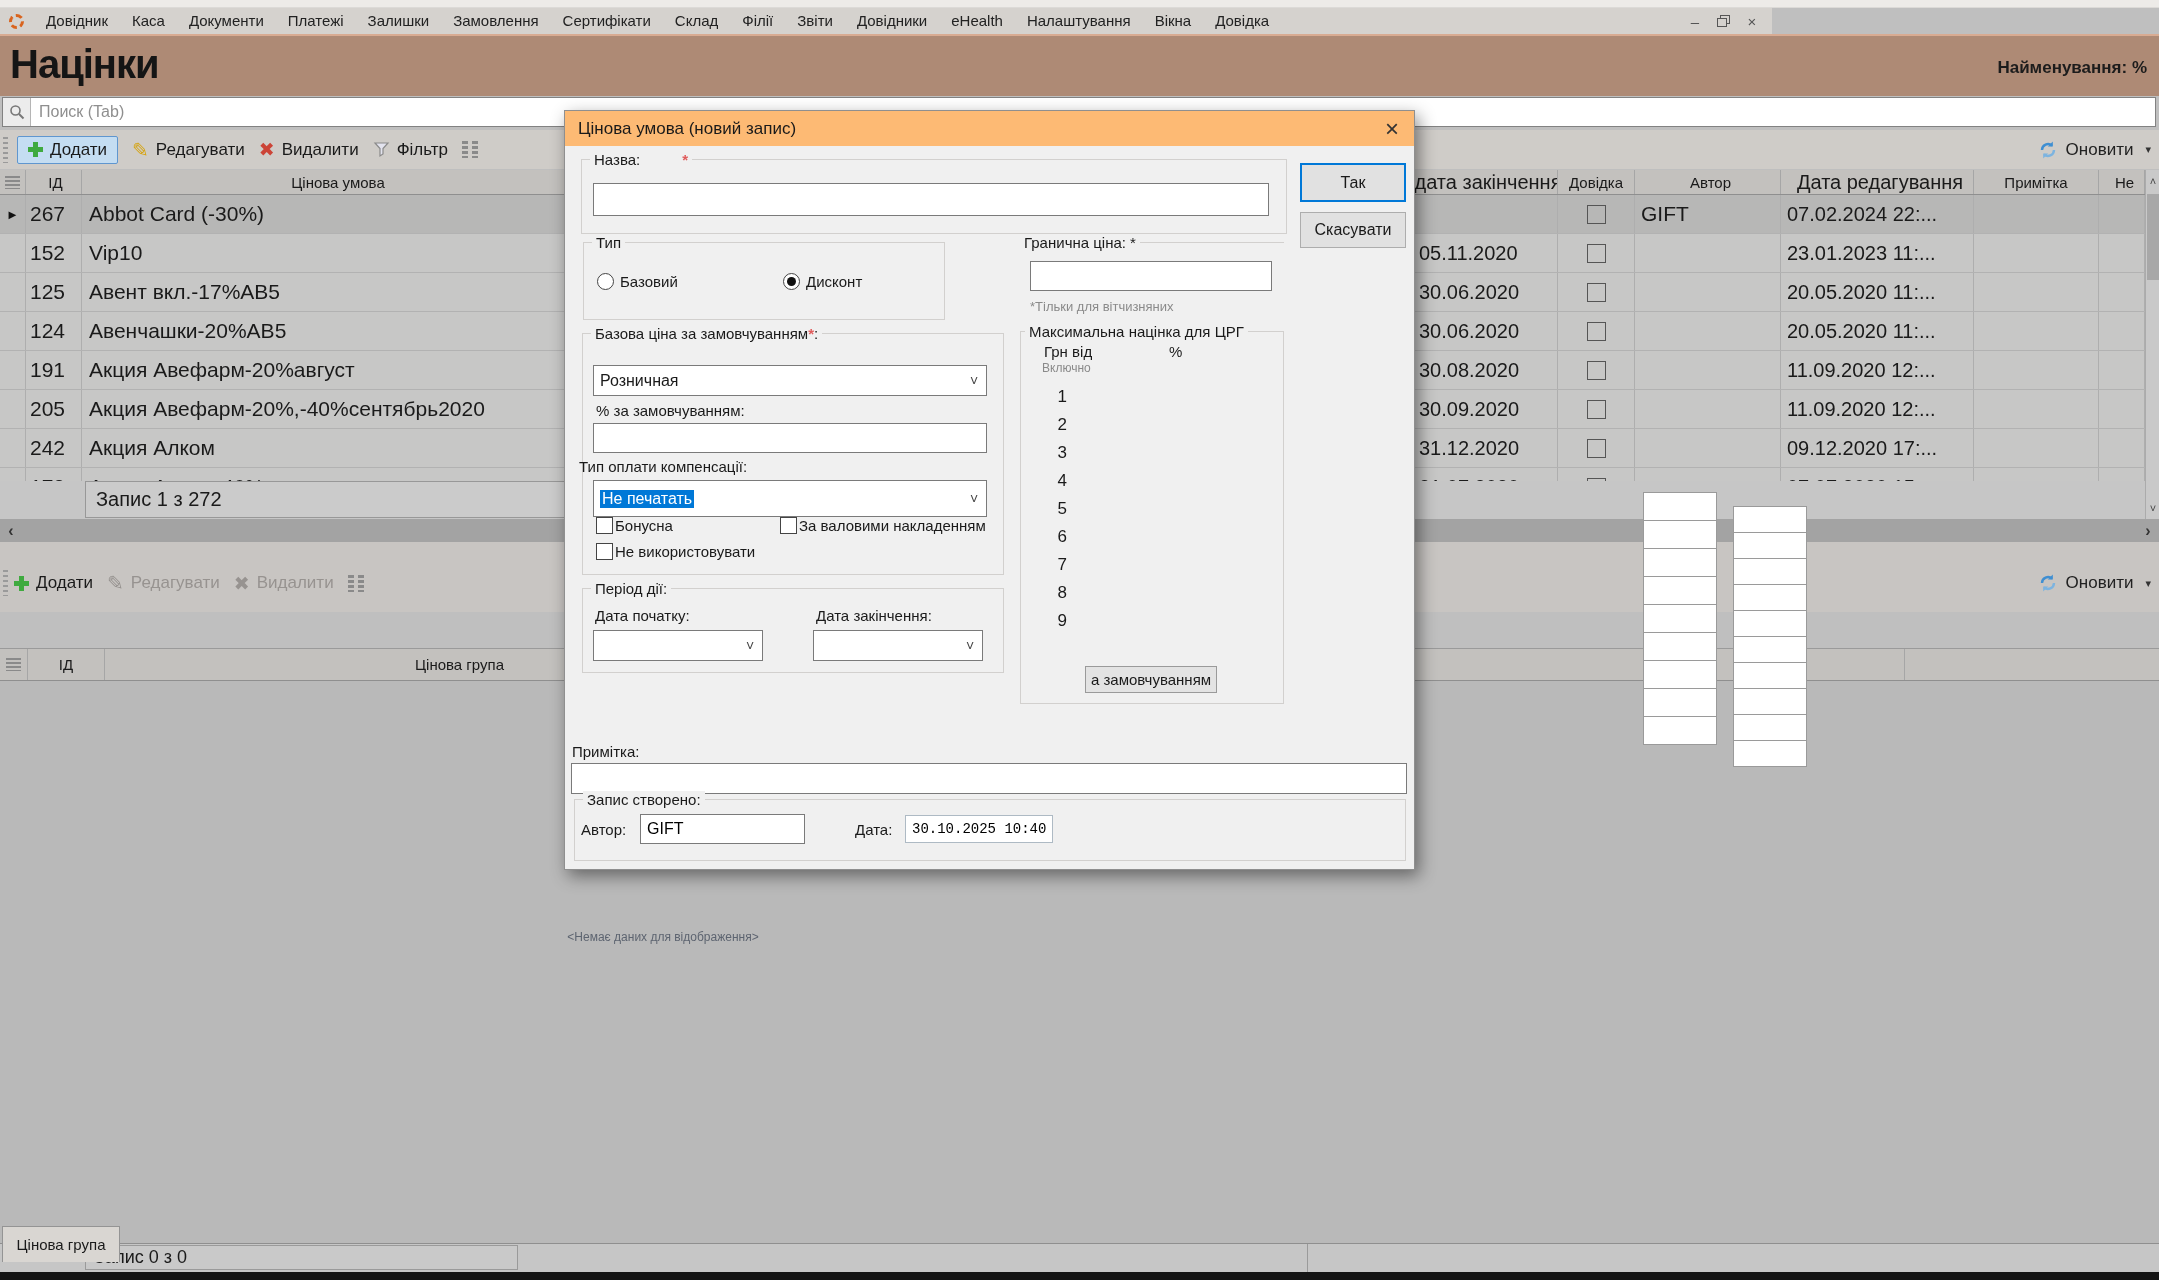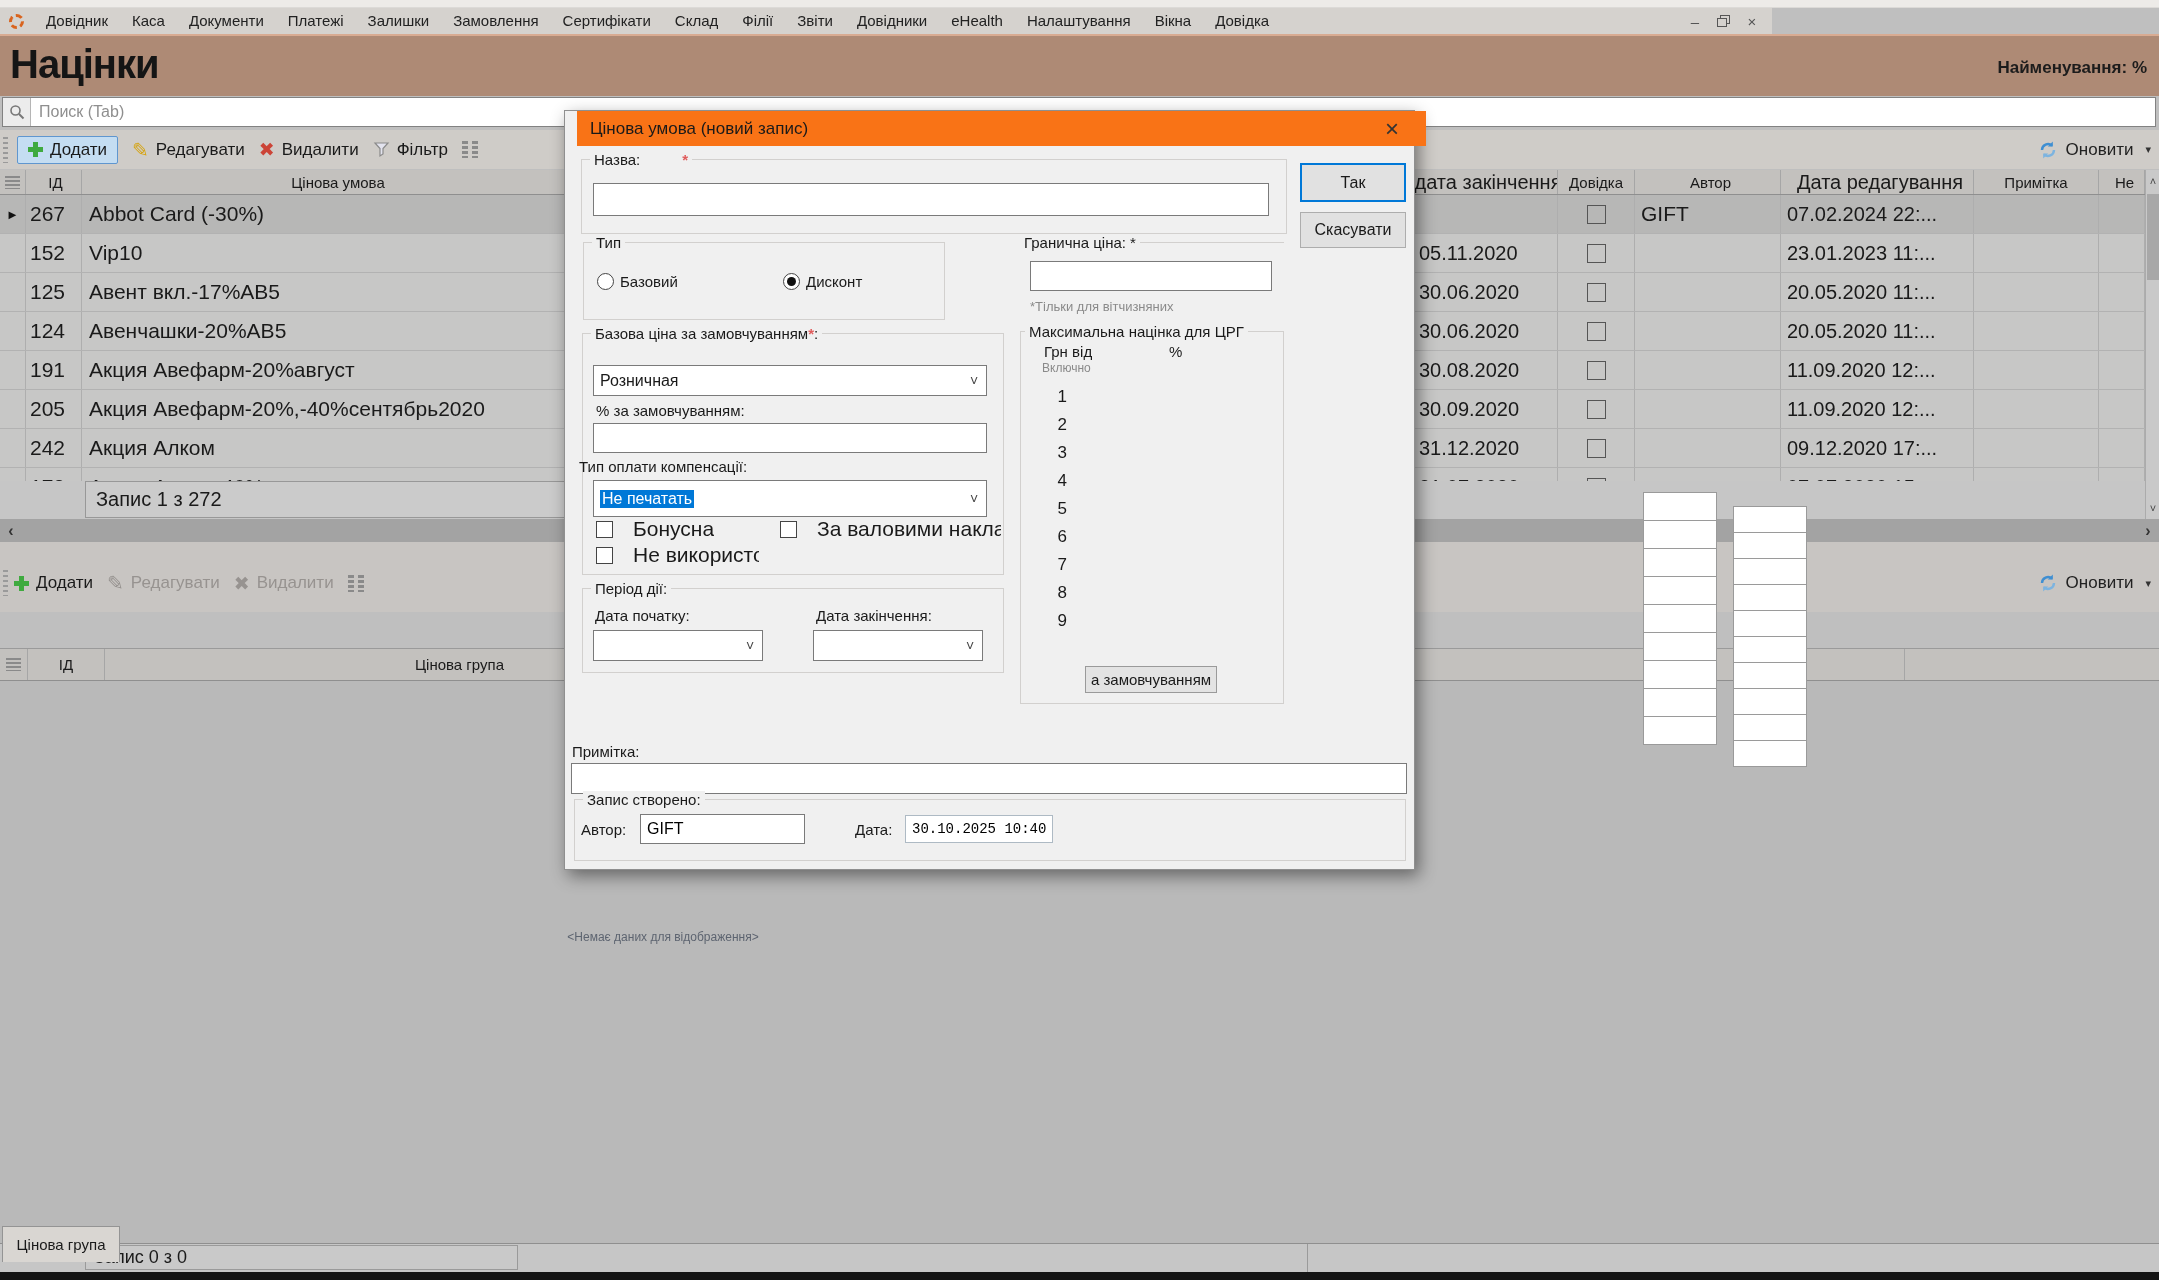--- a/index.html
+++ b/index.html
@@ -83,39 +83,39 @@
   .emptyarea{left:0;top:681px;width:2159px;height:562px;background:#b9b9b9}
   .nodata{position:absolute;left:0;top:249px;width:1326px;text-align:center;font-size:12px;color:#5d6470}
   .status2{left:0;top:1243px;width:2159px;height:29px;background:#c6c6c6;border-top:1px solid #8f8f8f;box-sizing:border-box}
   .s2pane{position:absolute;left:0;top:0;width:1307px;height:28px;border-right:1px solid #9a9a9a}
   .statbox2{position:absolute;left:85px;top:1px;width:433px;height:25px;border:1px solid #9a9a9a;background:#c9c9c9;
             display:flex;align-items:center;padding-left:8px;font-size:18px;box-sizing:border-box}
   .bottombar{left:0;top:1272px;width:2159px;height:8px;background:#141414}
   
   .dialog{left:564px;top:110px;width:851px;height:760px;background:#f0f0f0;border:1px solid #8f8f8f;
           box-shadow:4px 6px 16px rgba(0,0,0,.45);z-index:50;box-sizing:border-box}
-  .dtitle{position:absolute;left:12px;top:0;width:100%;height:35px;background:#f97316;display:flex;align-items:center}
+  .dtitle{position:absolute;left:0;top:0;width:100%;height:35px;background:#fdba74;display:flex;align-items:center}
   .dtitle span{margin-left:13px;font-size:17px;color:#1a1a1a}
   .dclose{position:absolute;right:0;top:0;width:44px;height:35px;display:flex;align-items:center;justify-content:center;font-size:24px;color:#333}
   .gb{position:absolute;border:1px solid #d2d0ce;box-sizing:border-box}
   .lg{position:absolute;top:-9px;left:8px;background:#f0f0f0;padding:0 4px;font-size:15px;white-space:nowrap}
   .req{color:#e05c5c;font-weight:bold}
   .dinp{position:absolute;background:#fff;border:1px solid #7a7a7a;box-sizing:border-box;font-size:16px;padding:0 6px;
         font-family:"Liberation Sans",sans-serif;outline:none}
   .combo{position:absolute;background:#fff;border:1px solid #7a7a7a;box-sizing:border-box;display:flex;align-items:center;font-size:16px}
   .combo .val{flex:1;padding-left:6px;white-space:nowrap;overflow:hidden}
   .combo .ar{width:24px;text-align:center;color:#444;font-size:14px}
   .selblue{background:#0078d7;color:#fff;padding:1px 2px}
   .dbtn{position:absolute;background:#e1e1e1;display:flex;align-items:center;justify-content:center;font-size:16px;box-sizing:border-box}
   .ok{border:2px solid #0078d7}
   .cancel{border:1px solid #adadad}
   .radio{position:absolute;display:flex;align-items:center;gap:6px;font-size:15px}
   .rdot{width:17px;height:17px;border:1px solid #444;border-radius:50%;background:#fff;position:relative;box-sizing:border-box}
   .rdot.on::after{content:"";position:absolute;left:3px;top:3px;width:9px;height:9px;border-radius:50%;background:#111}
-  .check{position:absolute;display:flex;align-items:center;gap:20px;font-size:21px;white-space:nowrap;overflow:hidden}
+  .check{position:absolute;display:flex;align-items:center;gap:2px;font-size:15px;white-space:nowrap;overflow:hidden}
   .cbox{width:17px;height:17px;border:1px solid #444;background:#fff;flex:none;box-sizing:border-box}
   .dlabel{position:absolute;font-size:15px;white-space:nowrap}
   .small{font-size:13px;color:#8a8a8a}
   .mcell{width:74px;height:29px;background:#fff;border:1px solid #9a9a9a;box-sizing:border-box;margin-top:-1px}
   .mcell.r{height:27px}
   .mnum{position:absolute;width:20px;text-align:right;font-size:17px}
   .defbtn{position:absolute;background:#e3e3e3;border:1px solid #9a9a9a;box-sizing:border-box;font-size:15px;
           display:flex;align-items:center;justify-content:center;white-space:nowrap;overflow:hidden}
 </style>
 </head>

